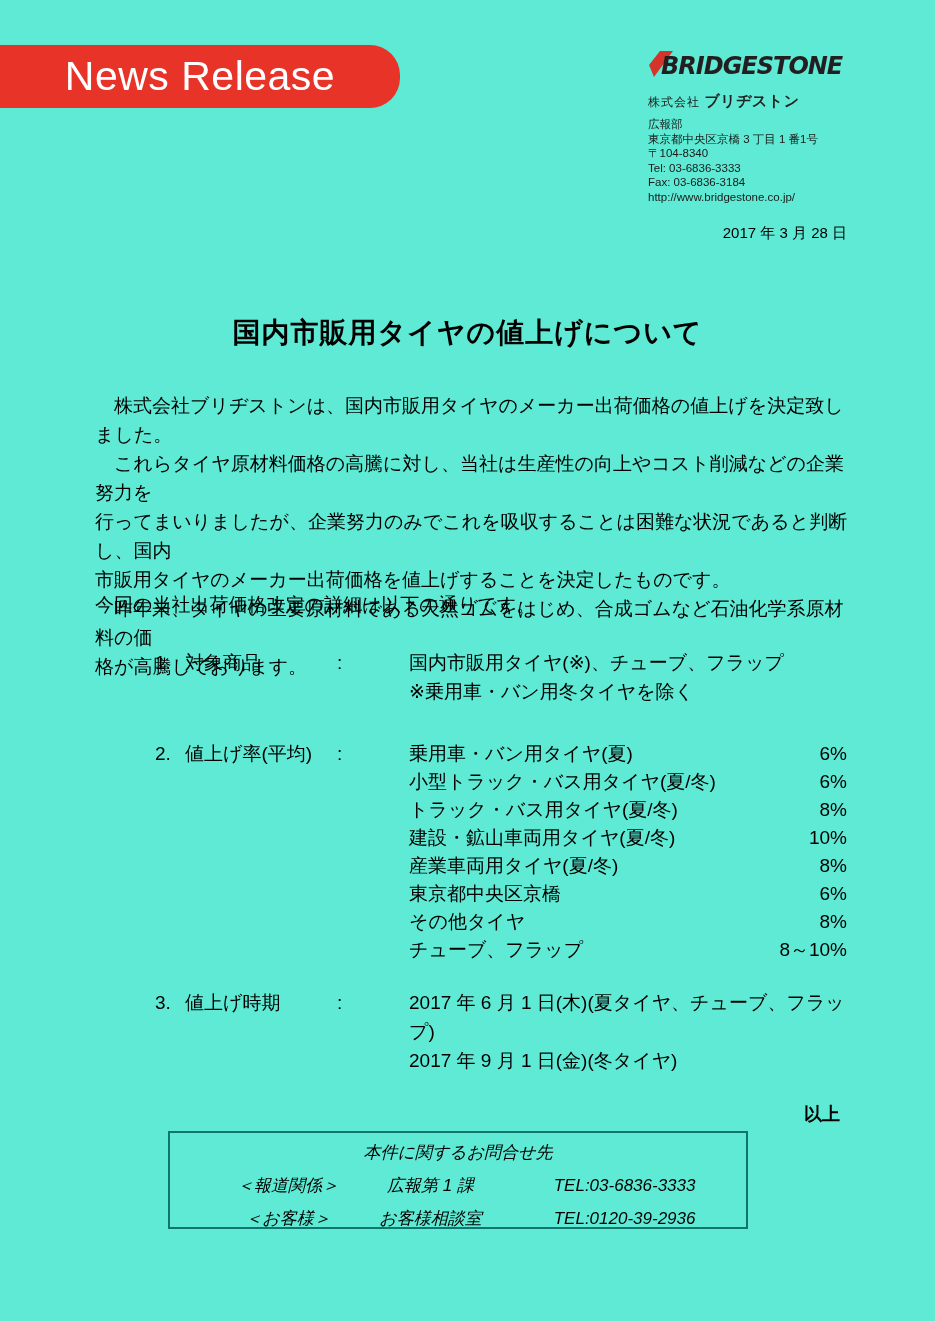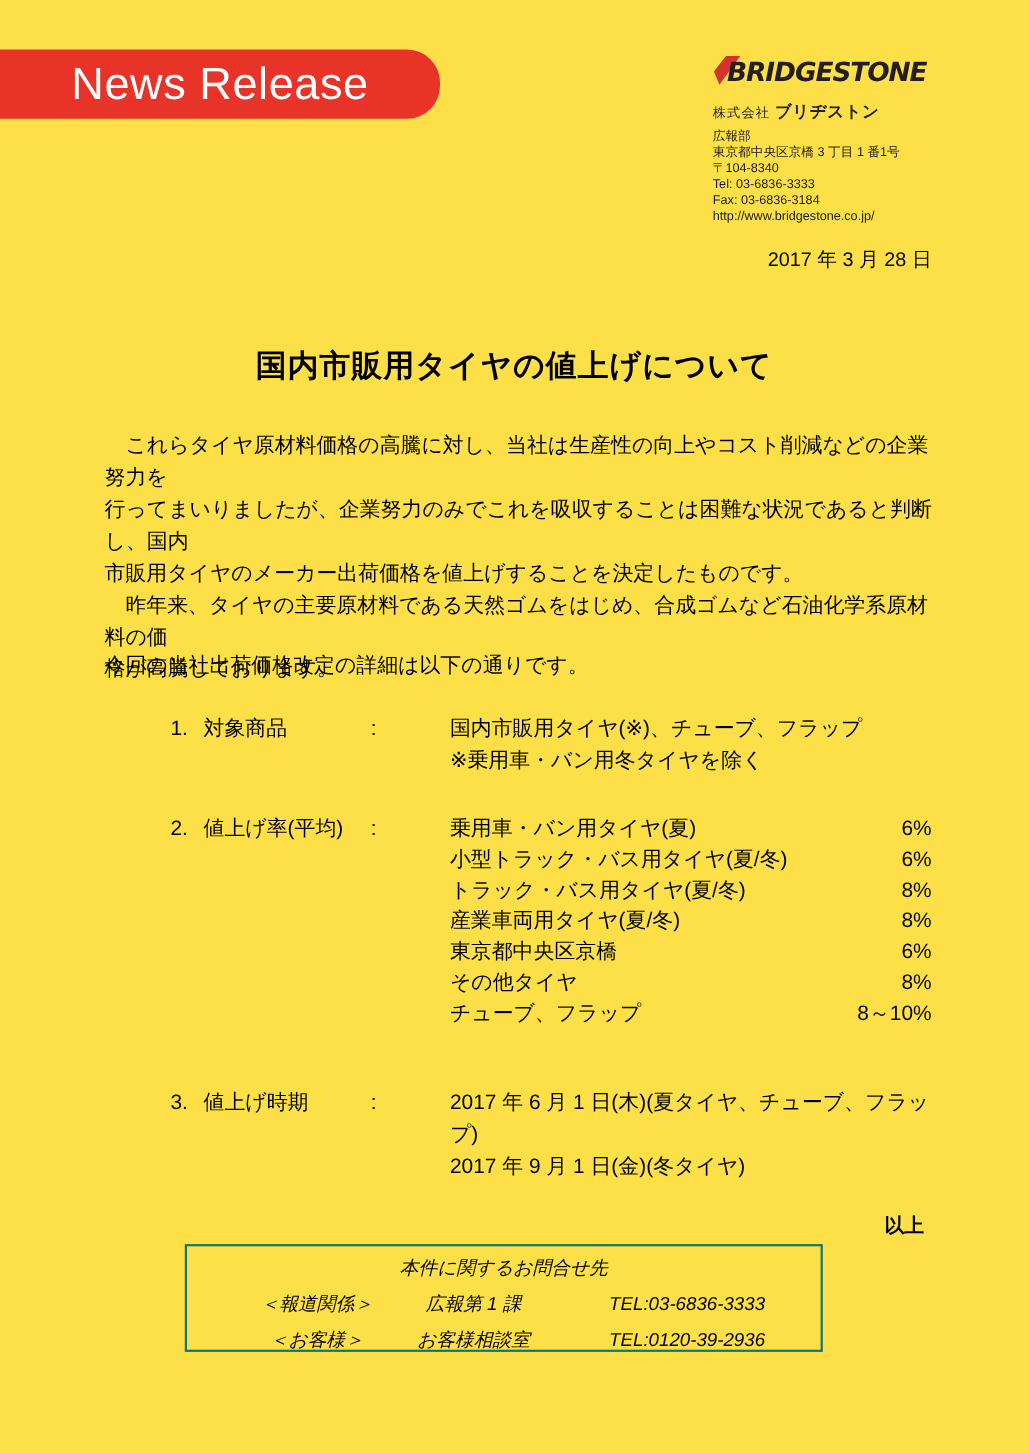--- a/index.html
+++ b/index.html
@@ -5,21 +5,21 @@
   * { margin: 0; padding: 0; box-sizing: border-box; }
   html, body { background: #ffffff; }
   body {
     font-family: "Liberation Sans", "DejaVu Sans", sans-serif;
     color: #111;
   }
   .page {
     position: relative;
     width: 935px;
     height: 1321px;
-    background: #fde047;
+    background: #5eead4;
     overflow: hidden;
   }
 
   
   .banner {
     position: absolute;
     left: 0; top: 45px;
     width: 400px; height: 63px;
     background: #e83428;
     border-radius: 0 30px 30px 0;
@@ -52,21 +52,21 @@
     font-size: 11.5px;
     line-height: 14.6px;
     color: #1a1a1a;
     white-space: nowrap;
   }
 
   .date-line {
     position: absolute;
     top: 224px;
     right: 88px;
-    font-size: 18px;
+    font-size: 15px;
     color: #000;
   }
 
   .doc-title {
     position: absolute;
     top: 314px;
     left: 0;
     width: 100%;
     text-align: center;
     font-size: 28px;
@@ -185,20 +185,21 @@
       <div>Fax:  03-6836-3184</div>
       <div>http://www.bridgestone.co.jp/</div>
     </div>
   </div>
 
   <div class="date-line">2017 年 3 月 28 日</div>
 
   <div class="doc-title">国内市販用タイヤの値上げについて</div>
 
   <div class="body-text">
+    <div class="pre-line">　株式会社ブリヂストンは、国内市販用タイヤのメーカー出荷価格の値上げを決定致しました。</div>
     <div class="pre-line">　これらタイヤ原材料価格の高騰に対し、当社は生産性の向上やコスト削減などの企業努力を
 行ってまいりましたが、企業努力のみでこれを吸収することは困難な状況であると判断し、国内
 市販用タイヤのメーカー出荷価格を値上げすることを決定したものです。</div>
     <div class="pre-line">　昨年来、タイヤの主要原材料である天然ゴムをはじめ、合成ゴムなど石油化学系原材料の価
 格が高騰しております。</div>
   </div>
 
   <div class="intro-line">今回の当社出荷価格改定の詳細は以下の通りです。</div>
 
   <div class="detail-item item-1">
@@ -220,20 +221,24 @@
       </span>
       <span class="rate-row">
         <span class="rate-product">小型トラック・バス用タイヤ(夏/冬)</span>
         <span class="rate-value">6%</span>
       </span>
       <span class="rate-row">
         <span class="rate-product">トラック・バス用タイヤ(夏/冬)</span>
         <span class="rate-value">8%</span>
       </span>
       <span class="rate-row">
+        <span class="rate-product">建設・鉱山車両用タイヤ(夏/冬)</span>
+        <span class="rate-value">10%</span>
+      </span>
+      <span class="rate-row">
         <span class="rate-product">産業車両用タイヤ(夏/冬)</span>
         <span class="rate-value">8%</span>
       </span>
       <span class="rate-row">
         <span class="rate-product">東京都中央区京橋</span>
         <span class="rate-value">6%</span>
       </span>
       <span class="rate-row">
         <span class="rate-product">その他タイヤ</span>
         <span class="rate-value">8%</span>

